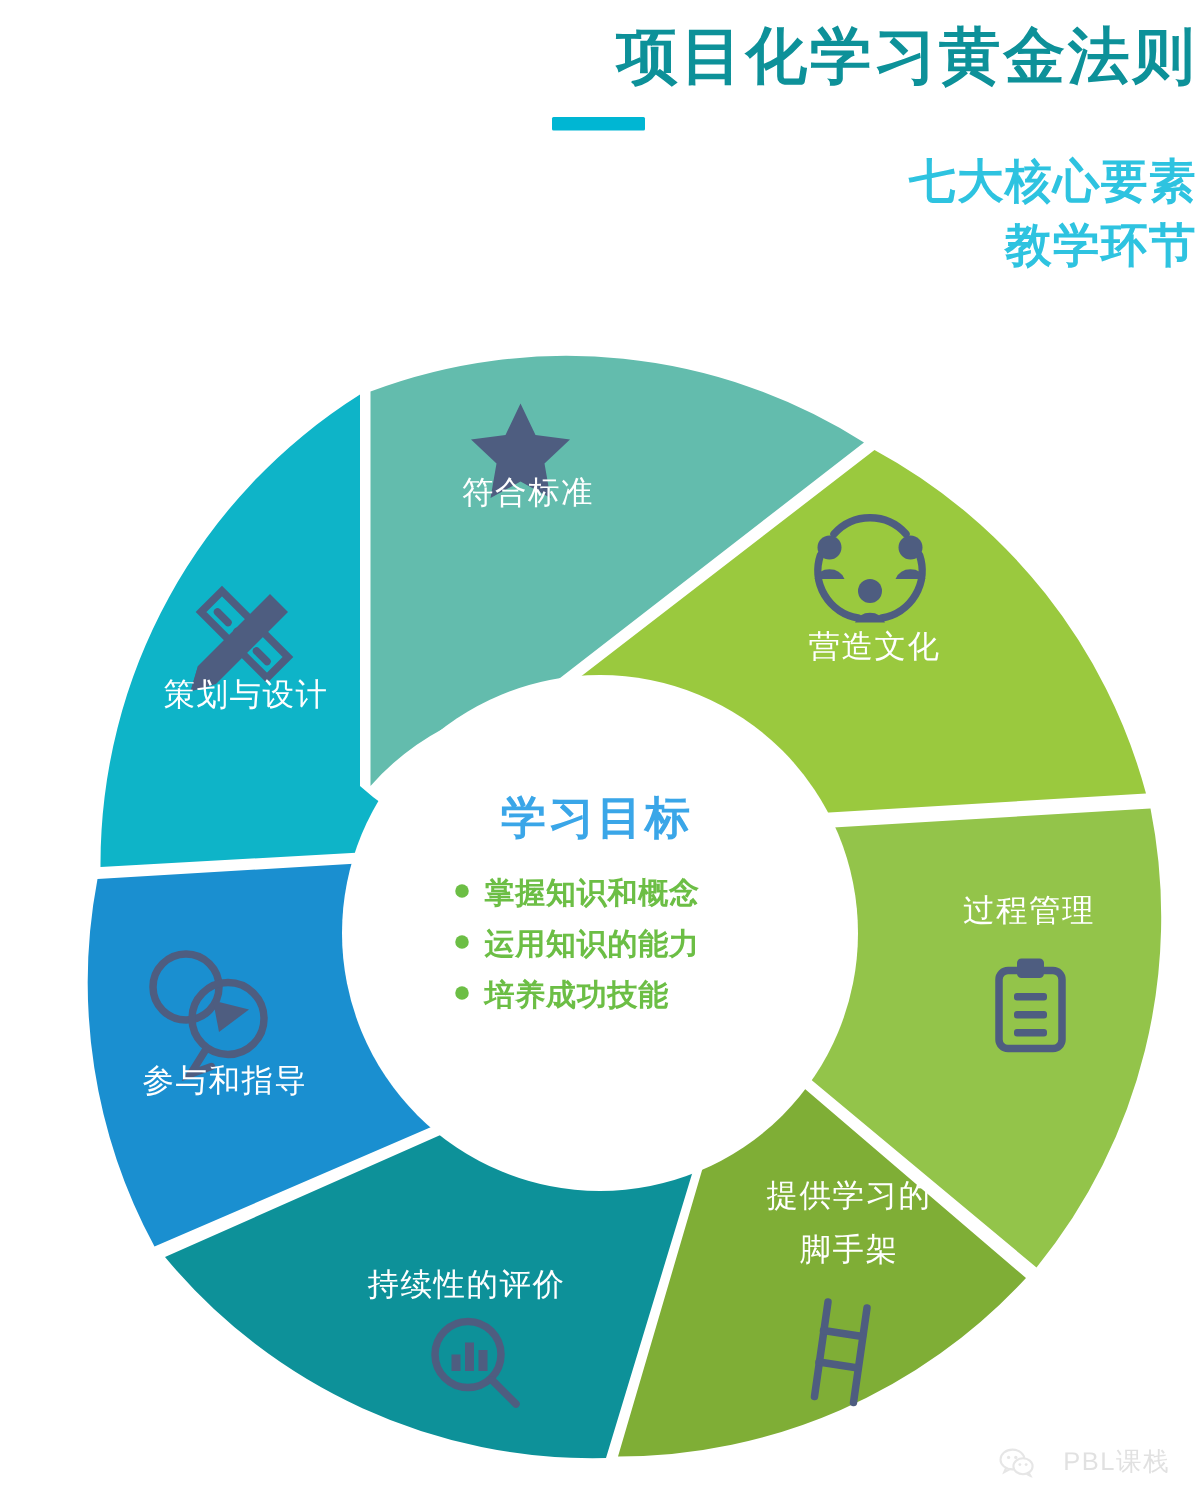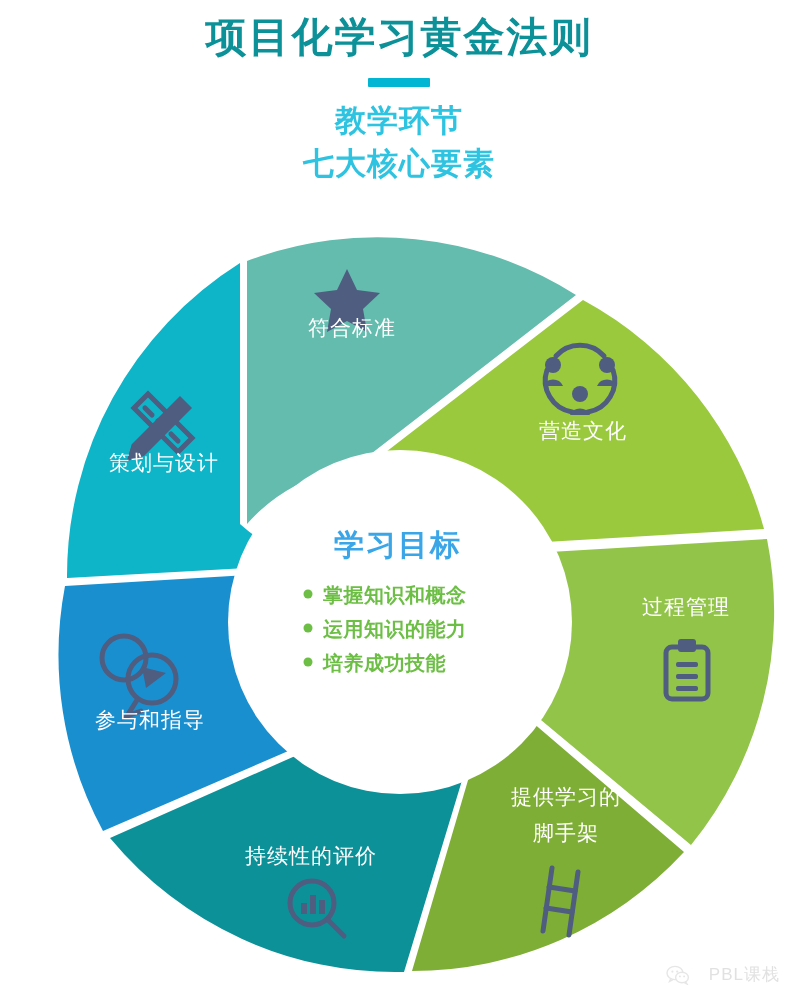--- a/index.html
+++ b/index.html
@@ -12,21 +12,21 @@
     height: 1000px;
     position: relative;
     overflow: hidden;
     font-family: "Liberation Sans", "DejaVu Sans", sans-serif;
   }
 
   
   .header {
     width: 100%;
     padding-top: 14px;
-    text-align: center;
+    text-align: right;
   }
   .main-title {
     font-size: 41px;
     font-weight: bold;
     color: #0d9199;
     letter-spacing: 2px;
     line-height: 1.15;
     margin: 0;
   }
   .title-divider {
@@ -113,22 +113,22 @@
     letter-spacing: 1px;
     margin-left: 12px;
   }
 </style>
 </head>
 <body>
 
 <div class="header">
   <h1 class="main-title">项目化学习黄金法则</h1>
   <div class="title-divider"></div>
+  <div class="sub-title">七大核心要素</div>
   <div class="sub-title">教学环节</div>
-  <div class="sub-title">七大核心要素</div>
 </div>
 
 <div class="wheel-wrap">
 <svg class="wheel-svg" width="798" height="760" viewBox="0 0 798 760">
 
   <g>
     <path d="M 247 39 L 247 302 A 172 172 0 0 1 354 245 L 576 73
              A 370 370 0 0 0 247 39 Z" fill="#63bcad"></path>
 
     <path class="icon-shape" d="M 347 47 L 357 68 L 380 71 L 363 87 L 367 110 L 347 99 L 327 110

